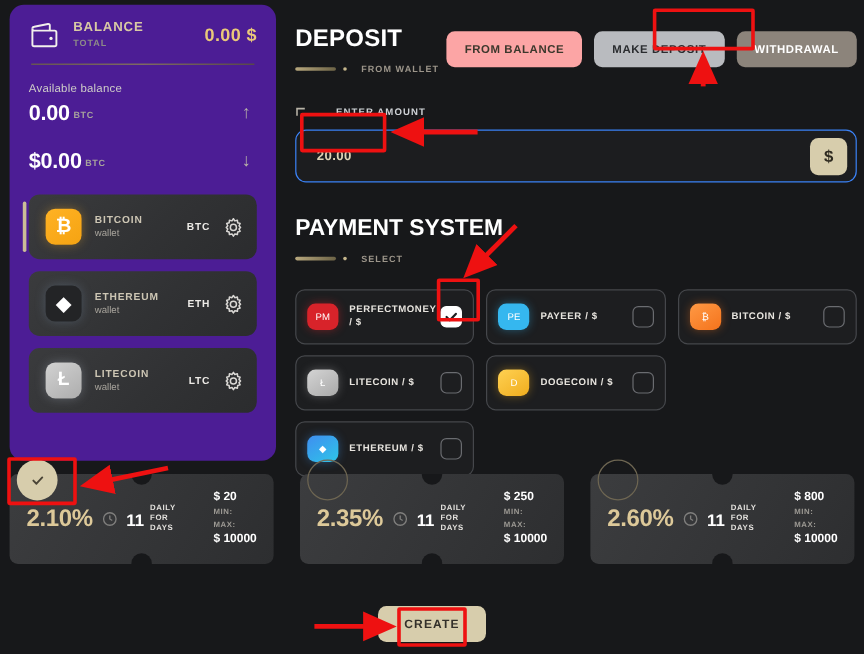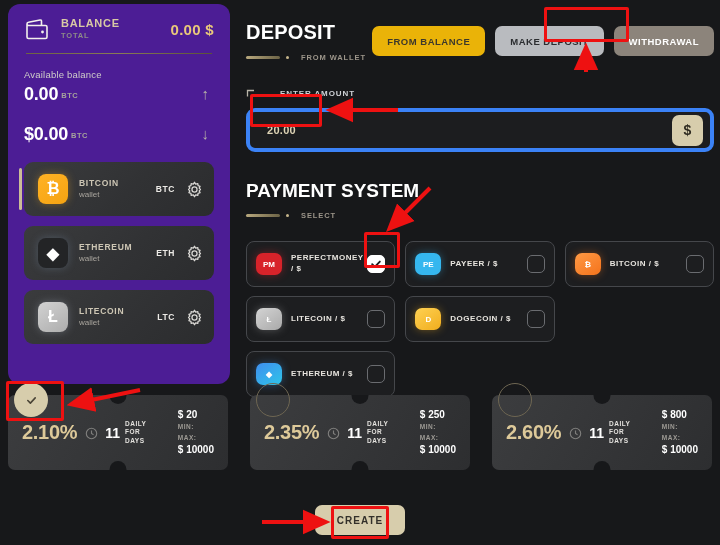--- a/index.html
+++ b/index.html
@@ -90,32 +90,32 @@
     letter-spacing: .9px; margin-left: 6px;
   }
 
   .tabs { position: absolute; right: 0; top: 5px; display: flex; gap: 10px; }
   .tab {
     height: 30px; padding: 0 15px; border-radius: 7px; border: none;
     display: flex; align-items: center; justify-content: center;
     font-family: inherit; font-size: 9.5px; font-weight: 700;
     letter-spacing: .5px; cursor: pointer; white-space: nowrap;
   }
-  .tab.cream { background: #eab308; color: #3c382c; }
+  .tab.cream { background: #fca5a5; color: #3c382c; }
   .tab.active { background: #b9bbbf; color: #2b2d30; }
   .tab.muted { background: #8c847b; color: #fff; }
 
   .field-label { display: flex; align-items: center; gap: 24px; margin-top: 26px; }
   .corner-ico { width: 10px; height: 10px; }
   .field-label span {
     color: #cfd2d6; font-size: 8px; font-weight: 700; letter-spacing: .9px;
   }
   .amount-box {
     margin-top: 10px; height: 44px; border-radius: 9px;
-    border: 4px solid #3b82f6; background: #1c1d1f;
+    border: 1px solid #3b82f6; background: #1c1d1f;
     display: flex; align-items: center; padding: 0 7px 0 17px;
   }
   .amount-val { flex: 1 1 auto; color: #ddd3b5; font-size: 11px; font-weight: 700; letter-spacing: .3px; }
   .dollar-btn {
     width: 31px; height: 31px; border-radius: 7px; border: none;
     background: #d7cdac; color: #2e2a20;
     font-family: inherit; font-size: 14px; font-weight: 700; cursor: pointer;
   }
 
   .h2 { color: #fff; font-size: 19px; font-weight: 700; margin-top: 28px; }
@@ -125,21 +125,21 @@
     gap: 9px 10px;
   }
   .pay {
     height: 46px; border-radius: 8px; border: 1px solid #45474b;
     background: #1d1e20; display: flex; align-items: center;
     padding: 0 9px 0 9px; cursor: pointer;
   }
   .pay-ico {
     width: 26px; height: 22px; border-radius: 7px; flex: 0 0 auto;
     display: flex; align-items: center; justify-content: center;
-    color: #fff; font-size: 8px; font-weight: 700;
+    color: #fff; font-size: 8px; font-weight: 400;
   }
   .pi-pm { background: #d8232a; box-shadow: 0 0 8px rgba(216,35,42,.45); }
   .pi-py { background: #35b7ef; box-shadow: 0 0 8px rgba(53,183,239,.4); }
   .pi-ep { background: #f5a623; border: 1px solid #9a9a9a; box-shadow: none; position: relative; }
   .pi-bt { background: linear-gradient(145deg,#ff9944,#f4731c); box-shadow: 0 0 8px rgba(244,115,28,.4); }
   .pi-lt { background: linear-gradient(145deg,#d4d4d4,#a9a9a9); box-shadow: 0 0 8px rgba(190,190,190,.35); }
   .pi-dg { background: linear-gradient(145deg,#ffd152,#f0ad1e); box-shadow: 0 0 8px rgba(240,173,30,.4); }
   .pi-et { background: linear-gradient(145deg,#3f8ef0,#2ec5e8); box-shadow: 0 0 8px rgba(62,150,240,.4); }
   .pay-name {
     flex: 1 1 auto; margin-left: 9px; color: #e7e4de;

